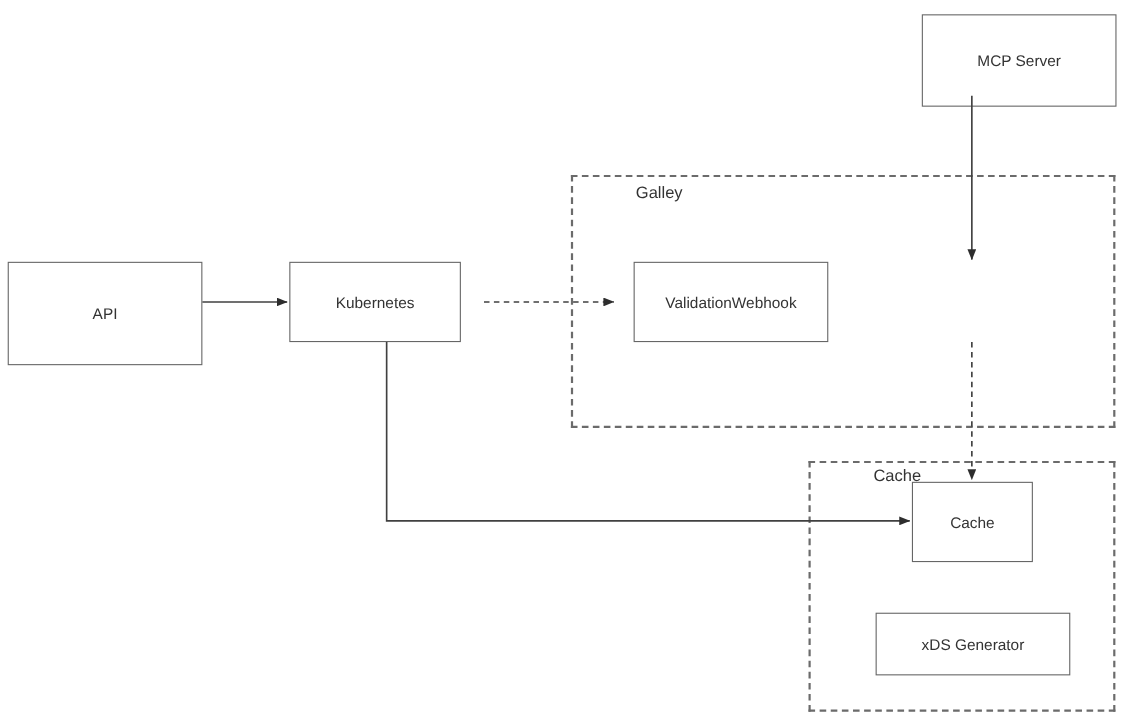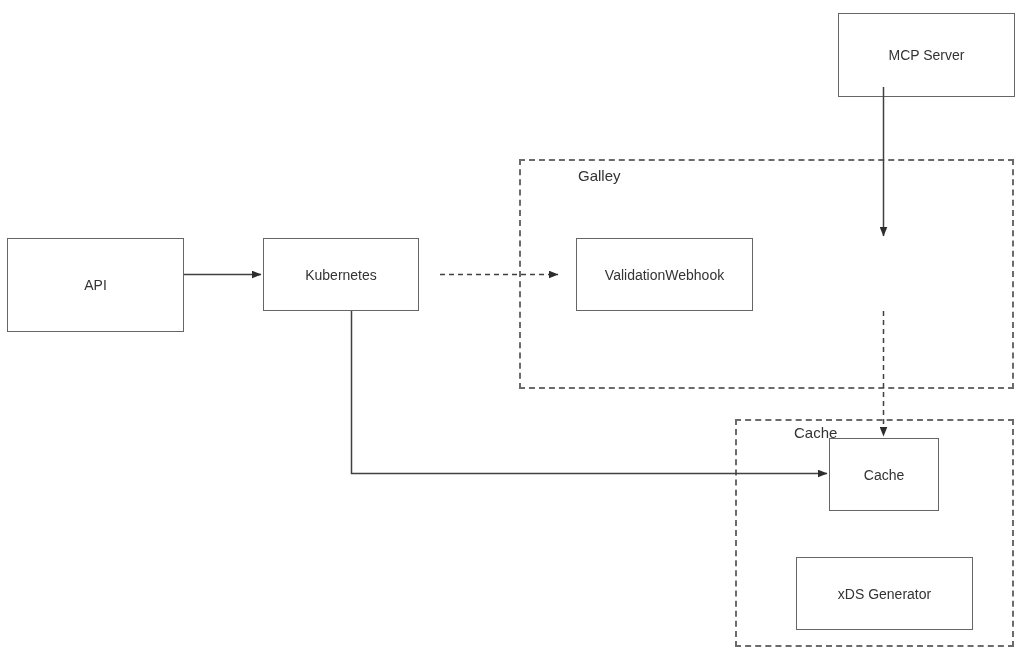--- a/index.html
+++ b/index.html
@@ -51,21 +51,21 @@
     pointer-events: none;
   }
 
   
   #node-api               { left: 7px;   top: 238px; width: 177px; height: 94px; }
   #node-kubernetes        { left: 263px; top: 238px; width: 156px; height: 73px; }
   #node-validation-webhook{ left: 576px; top: 238px; width: 177px; height: 73px; }
   #node-mcp-server        { left: 838px; top: 13px;  width: 177px; height: 84px; }
   #node-mcp-sink          { left: 795px; top: 238px; width: 177px; height: 73px; }
   #node-cache             { left: 829px; top: 438px; width: 110px; height: 73px; }
-  #node-xds-generator     { left: 796px; top: 557px; width: 177px; height: 73px; }
+  #node-xds-generator     { left: 796px; top: 557px; width: 177px; height: 57px; }
 
   #container-galley { left: 519px; top: 159px; width: 495px; height: 230px; }
   #container-pilot  { left: 735px; top: 419px; width: 279px; height: 228px; }
   #label-galley { left: 530px; top: 167px; }
   #label-pilot  { left: 746px; top: 424px; }
 </style>
 </head>
 <body>
 
 <div class="canvas">

